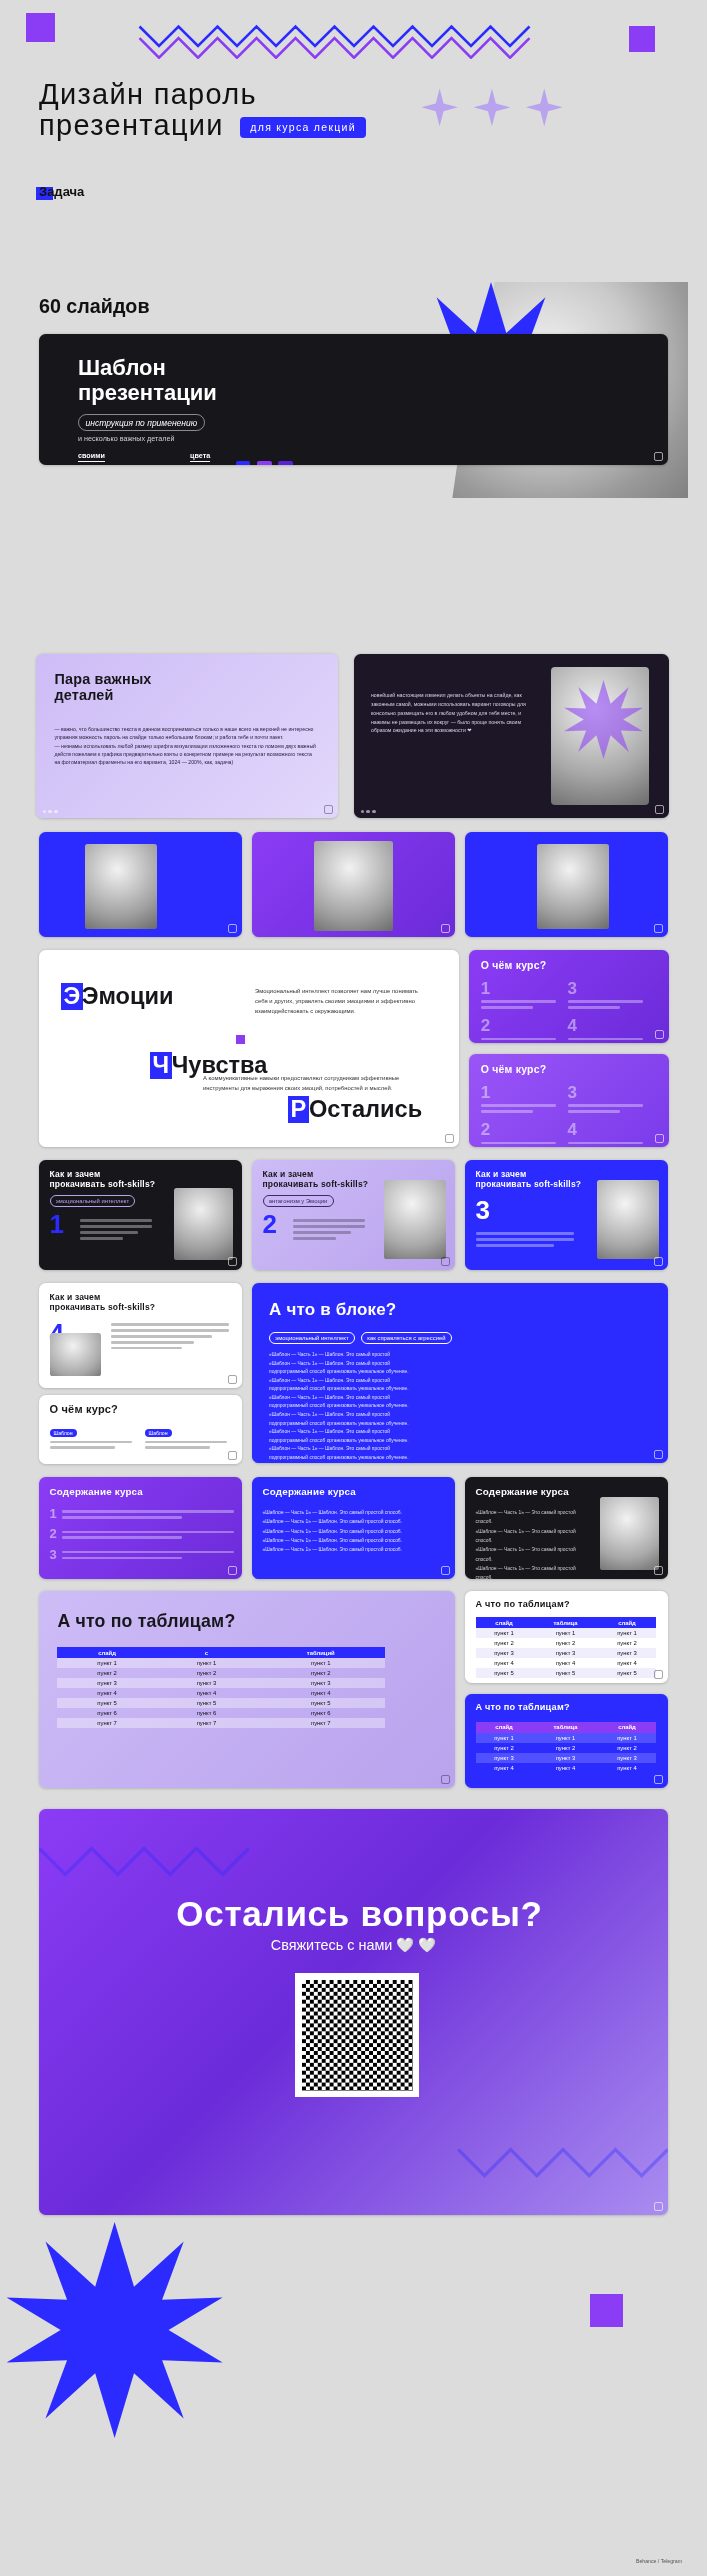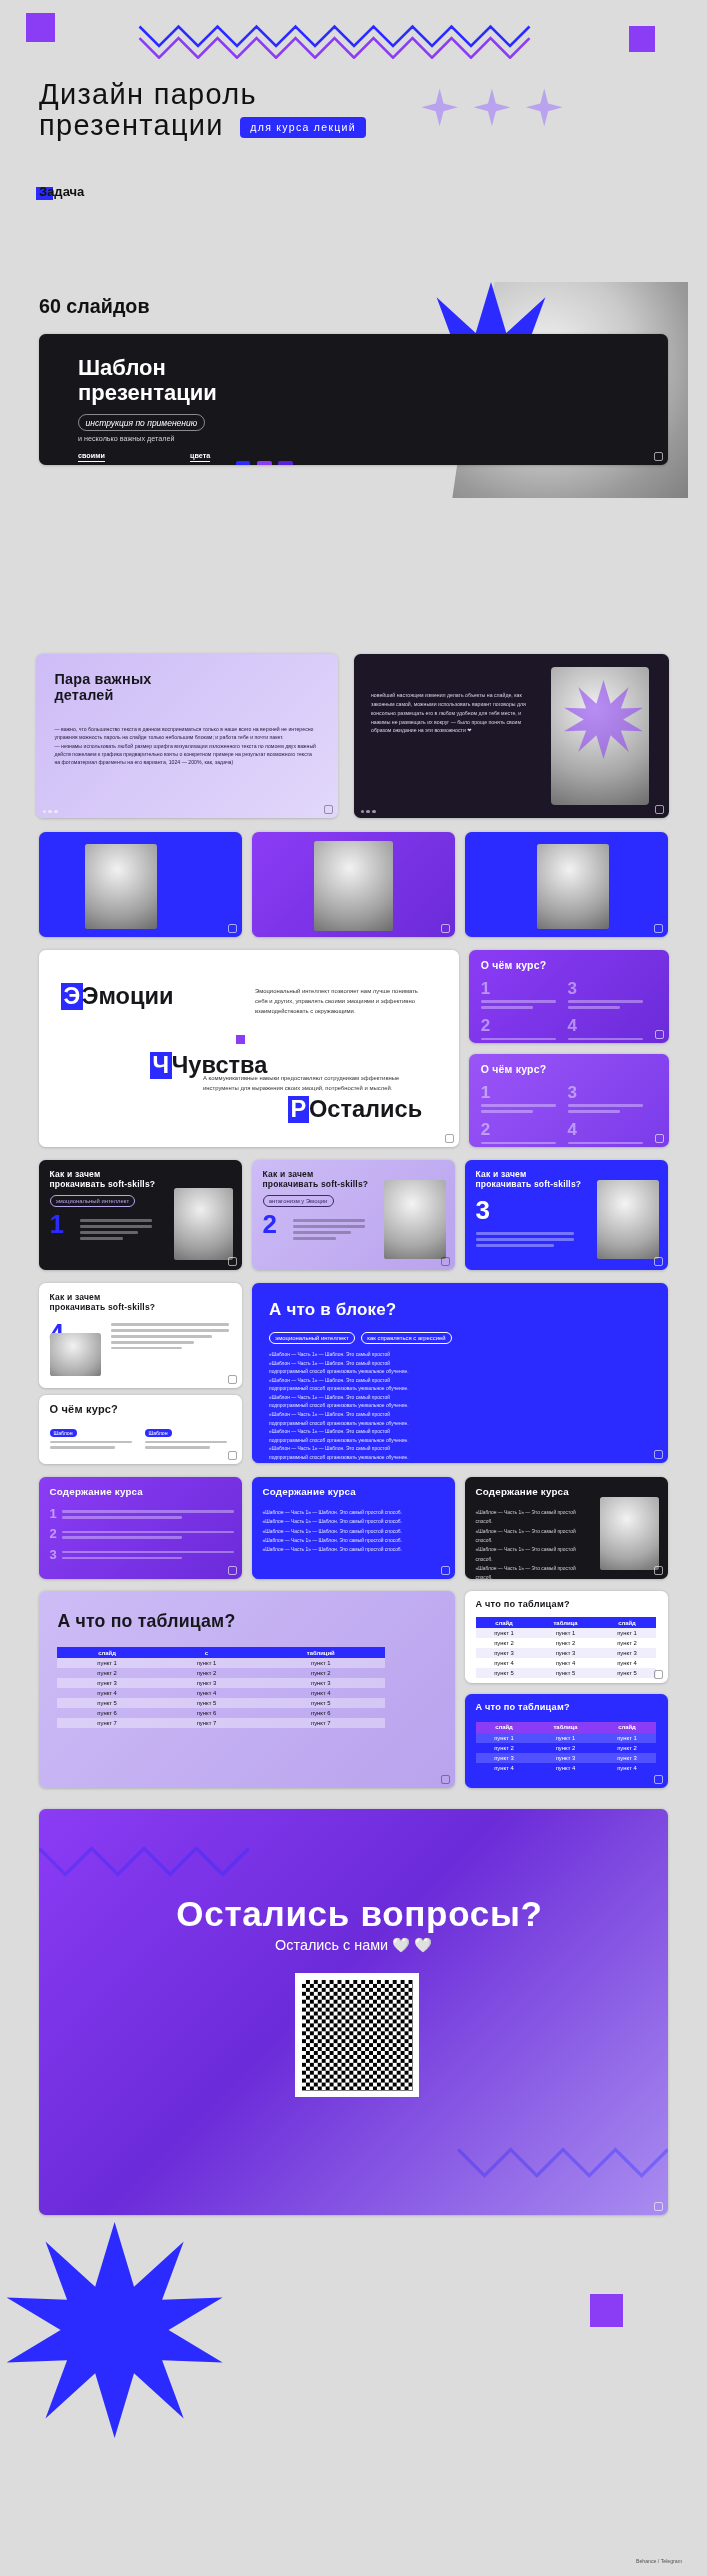--- a/index.html
+++ b/index.html
@@ -544,21 +544,21 @@
     </div>
     <div class="corner"></div>
   </div>
 
   <div class="slide" style="left:39px;top:1809px;width:629px;height:406px;background:linear-gradient(135deg,#8b3cf5 0%,#6b2bd9 45%,#a98df0 100%);">
     <svg style="position:absolute;left:0;top:0;opacity:.35" width="629" height="406" viewBox="0 0 960 620">
       <polyline points="0,60 40,100 80,60 120,100 160,60 200,100 240,60 280,100 320,60" fill="none" stroke="#2b2bff" stroke-width="5"></polyline>
       <polyline points="640,520 680,560 720,520 760,560 800,520 840,560 880,520 920,560 960,520" fill="none" stroke="#2b2bff" stroke-width="5"></polyline>
     </svg>
     <div style="position:absolute;left:0;right:0;top:85px;text-align:center;color:#fff;font-size:35px;font-weight:800;letter-spacing:0.7px;padding-left:12px;">Остались вопросы?</div>
-    <div style="position:absolute;left:0;right:0;top:128px;text-align:center;color:#fff;font-size:14.4px;">Остались с нами 🤍 🤍</div>
+    <div style="position:absolute;left:0;right:0;top:128px;text-align:center;color:#fff;font-size:14.4px;">Свяжитесь с нами 🤍 🤍</div>
     <div class="qr" style="position:absolute;left:256px;top:164px;">
       <div class="qrimg"></div>
     </div>
     <div class="corner"></div>
   </div>
 
   <div class="burst" style="left:6.6px;top:2222px;width:216px;height:216px;background:#2b2bff;"></div>
   <div class="deco sq-violet" style="left:590px;top:2294px;width:33px;height:33px;"></div>
 
   <div class="footer-note">Behance / Telegram</div>

